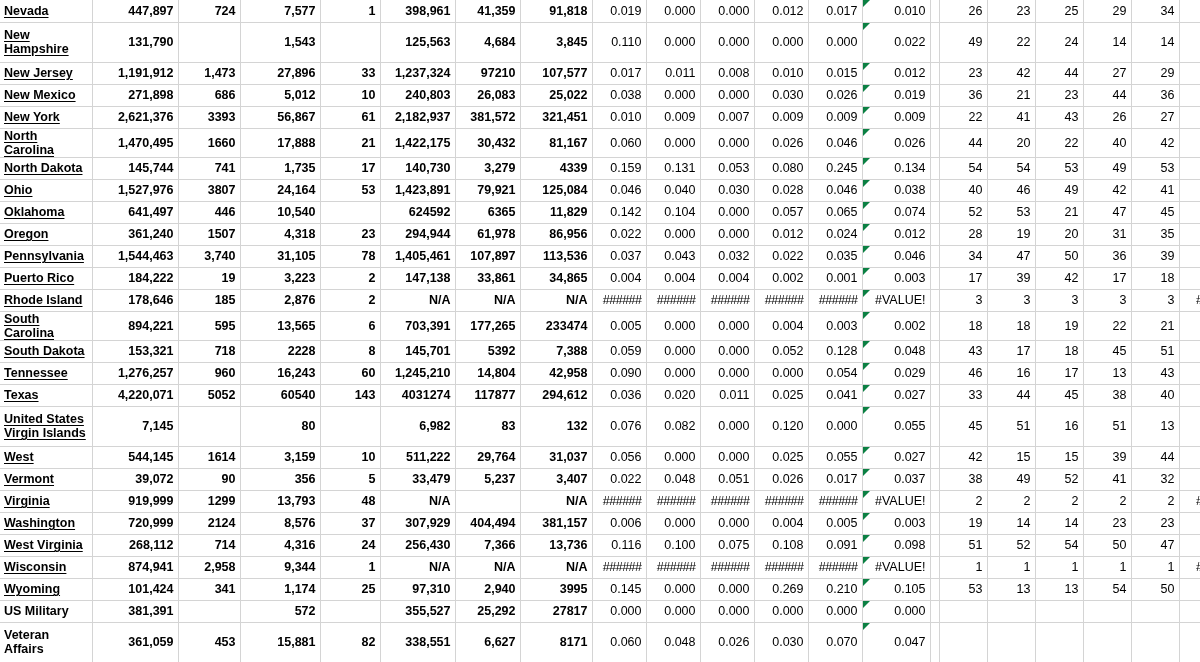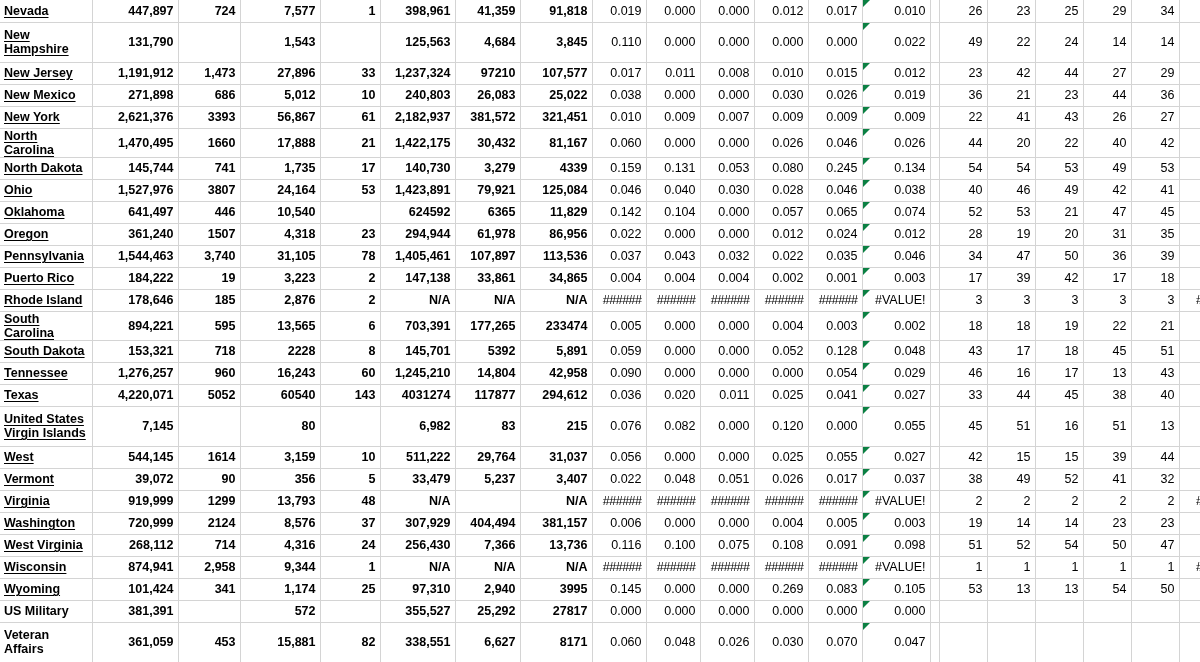--- a/index.html
+++ b/index.html
@@ -466,21 +466,21 @@
           <td class="last">1.31</td>
         </tr>
         <tr style="height: 22px;">
           <td class="label"><span class="ul">South Dakota</span></td>
           <td class="num">153,321</td>
           <td class="num">718</td>
           <td class="num">2228</td>
           <td class="num">8</td>
           <td class="num">145,701</td>
           <td class="num">5392</td>
-          <td class="num">5,891</td>
+          <td class="num">7,388</td>
           <td class="dec fill-blue">0.059</td>
           <td class="dec fill-blue">0.000</td>
           <td class="dec fill-blue">0.000</td>
           <td class="dec fill-blue">0.052</td>
           <td class="dec fill-blue">0.128</td>
           <td class="tot hasc"><span class="cmt"></span><span>0.048</span></td>
           <td class="sep"></td>
           <td class="rank">43</td>
           <td class="rank">17</td>
           <td class="rank">18</td>
@@ -535,21 +535,21 @@
           <td class="last fill-yellow">1.55</td>
         </tr>
         <tr style="height: 40px;">
           <td class="label"><span class="ul">United States Virgin Islands</span></td>
           <td class="num">7,145</td>
           <td class="num"></td>
           <td class="num">80</td>
           <td class="num"></td>
           <td class="num">6,982</td>
           <td class="num">83</td>
-          <td class="num">215</td>
+          <td class="num">132</td>
           <td class="dec">0.076</td>
           <td class="dec">0.082</td>
           <td class="dec">0.000</td>
           <td class="dec">0.120</td>
           <td class="dec">0.000</td>
           <td class="tot hasc"><span class="cmt"></span><span>0.055</span></td>
           <td class="sep"></td>
           <td class="rank">45</td>
           <td class="rank">51</td>
           <td class="rank">16</td>
@@ -701,21 +701,21 @@
           <td class="num">341</td>
           <td class="num">1,174</td>
           <td class="num">25</td>
           <td class="num">97,310</td>
           <td class="num">2,940</td>
           <td class="num">3995</td>
           <td class="dec fill-blue">0.145</td>
           <td class="dec fill-blue">0.000</td>
           <td class="dec fill-blue">0.000</td>
           <td class="dec fill-blue">0.269</td>
-          <td class="dec fill-blue">0.083</td>
+          <td class="dec fill-blue">0.210</td>
           <td class="tot hasc"><span class="cmt"></span><span>0.105</span></td>
           <td class="sep"></td>
           <td class="rank">53</td>
           <td class="rank">13</td>
           <td class="rank">13</td>
           <td class="rank">54</td>
           <td class="rank">50</td>
           <td class="last">1.06</td>
         </tr>
         <tr style="height: 22px;">

